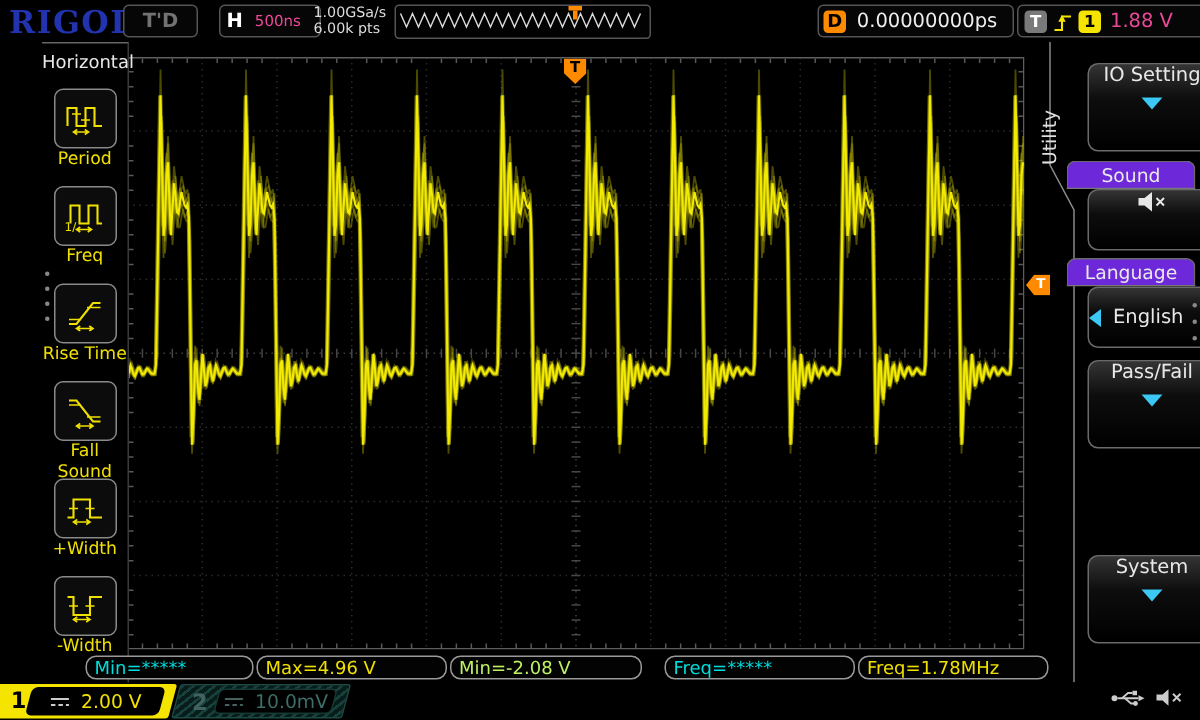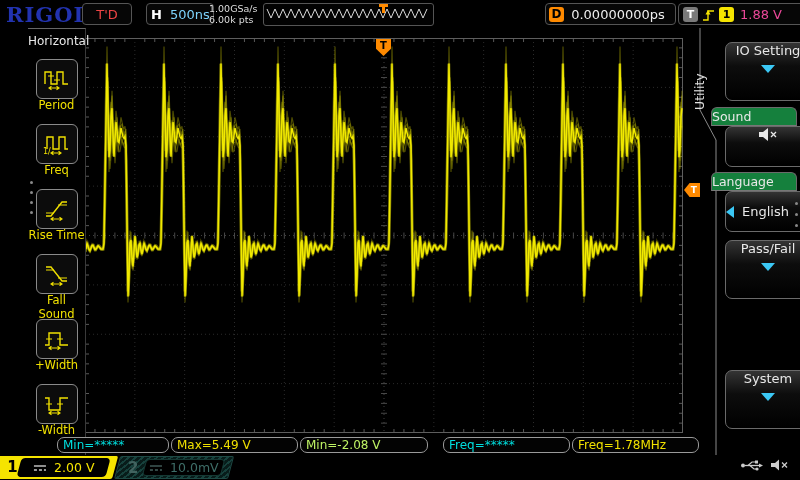--- a/index.html
+++ b/index.html
@@ -4,24 +4,24 @@
 <style>
   html,body{margin:0;padding:0;background:#000;}
   .screen{position:relative;width:800px;height:480px;background:#000;overflow:hidden;
           font-family:"DejaVu Sans","Liberation Sans",sans-serif;color:#ddd;}
   
   .topbar{position:absolute;left:0;top:0;width:800px;height:28px;background:#000;}
   .logo{position:absolute;left:6px;top:2px;font-family:"DejaVu Serif","Liberation Serif",serif;
         font-size:21px;font-weight:bold;letter-spacing:1px;color:#2233b0;}
   .tbox{position:absolute;top:3px;height:20px;background:#060606;border:1px solid #555;
         border-radius:4px;display:flex;align-items:center;}
-  .trigd{left:82px;width:48px;justify-content:center;color:#ef4444;font-weight:normal;font-size:13px;}
+  .trigd{left:82px;width:48px;justify-content:center;color:#737373;font-weight:bold;font-size:13px;}
   .hbox{left:146px;width:58px;padding:0 4px;}
   .hl{color:#fff;font-weight:bold;font-size:13px;margin-right:8px;}
-  .tbv{color:#7dd3fc;font-size:13px;}
+  .tbv{color:#ec4899;font-size:10px;}
   .srate{position:absolute;left:209px;top:3px;font-size:9.5px;line-height:11px;color:#ddd;}
   .preview{position:absolute;left:263px;top:3px;width:169px;height:21px;background:#020202;
            border:1px solid #555;border-radius:3px;}
   .pmk{position:absolute;left:115px;top:0;width:9px;height:9px;}
   .pmk .b1{position:absolute;left:0;top:0;width:9px;height:3px;background:#ff8a00;}
   .pmk .b2{position:absolute;left:3px;top:3px;width:3px;height:6px;background:#ff8a00;}
   .dbox{left:545px;width:123px;padding:0 3px;}
   .dbadge{width:15px;height:15px;background:#ff8a00;color:#000;font-weight:bold;font-size:12px;
           border-radius:3px;display:inline-flex;align-items:center;justify-content:center;}
   .dval{color:#eee;font-size:13px;margin:0 auto;}
@@ -53,22 +53,22 @@
           text-align:center;clip-path:polygon(0 0,100% 0,100% 58%,50% 100%,0 58%);}
   
   .rightpanel{position:absolute;left:700px;top:28px;width:100px;height:427px;background:#000;}
   .utility-tab{position:absolute;left:-8px;top:24px;width:20px;height:80px;color:#e0e0e0;font-size:12.5px;
           writing-mode:vertical-rl;transform:rotate(180deg);text-align:center;}
   .rp-btn{position:absolute;left:11px;width:86px;background:linear-gradient(#343434,#0d0d0d 40%,#000);
           border:1px solid #6a6a6a;border-radius:7px;box-sizing:border-box;
           display:flex;flex-direction:column;align-items:center;justify-content:flex-start;gap:7px;margin-left:14px;}
   .rp-btn .lbl{color:#e8e8e8;font-size:13px;}
   .rp-grouplbl{position:absolute;left:11px;width:86px;height:19px;border:1px solid #6a6a6a;
-          border-bottom:1px solid #777;border-radius:6px 6px 0 0;background:#15803d;box-sizing:border-box;
-          color:#e8e8e8;font-size:12.5px;line-height:17px;}
+          border-bottom:1px solid #777;border-radius:6px 6px 0 0;background:#6d28d9;box-sizing:border-box;
+          color:#e8e8e8;font-size:12.5px;text-align:center;line-height:17px;}
   .tri-down{width:0;height:0;border-left:7px solid transparent;border-right:7px solid transparent;
           border-top:8px solid #3bc8f5;}
   .tri-left{width:0;height:0;border-top:6px solid transparent;border-bottom:6px solid transparent;
           border-right:8px solid #3bc8f5;}
   
   .meas{position:absolute;top:437px;height:16px;background:#030303;border:1px solid #999;
         border-radius:7px;box-sizing:border-box;font-size:12px;line-height:14px;padding-left:5px;}
   
   .chbar{position:absolute;left:0;top:455px;width:800px;height:25px;background:#000;}
   .ch{position:absolute;top:1px;height:23px;transform:skewX(-15deg);transform-origin:bottom left;
@@ -528,21 +528,21 @@
       <span class="lbl">System</span>
       <span class="tri-down"></span>
     </div>
 
     <div class="scrolldot" style="left:95px;top:174px"></div>
     <div class="scrolldot" style="left:95px;top:185px"></div>
     <div class="scrolldot" style="left:95px;top:196px"></div>
   </div>
 
   <div class="meas" style="left: 57px; width: 112px; color: rgb(0, 222, 222);">Min=*****</div>
-  <div class="meas" style="left: 171px; width: 127px; color: rgb(240, 224, 0);">Max=5.49 V</div>
+  <div class="meas" style="left: 171px; width: 127px; color: rgb(240, 224, 0);">Max=4.96 V</div>
   <div class="meas" style="left: 300px; width: 128px; color: #bef264;">Min=-2.08 V</div>
   <div class="meas" style="left: 443px; width: 127px; color: rgb(0, 222, 222);">Freq=*****</div>
   <div class="meas" style="left: 572px; width: 127px; color: rgb(240, 224, 0);">Freq=1.78MHz</div>
 
   <div class="chbar">
     <div class="ch ch1">
       <span class="chnum">1</span>
       <div class="chinner">
         <svg class="cicon" width="14" height="10">
           <path d="M1 3 H13" stroke="#cccccc" stroke-width="1.4"></path>

